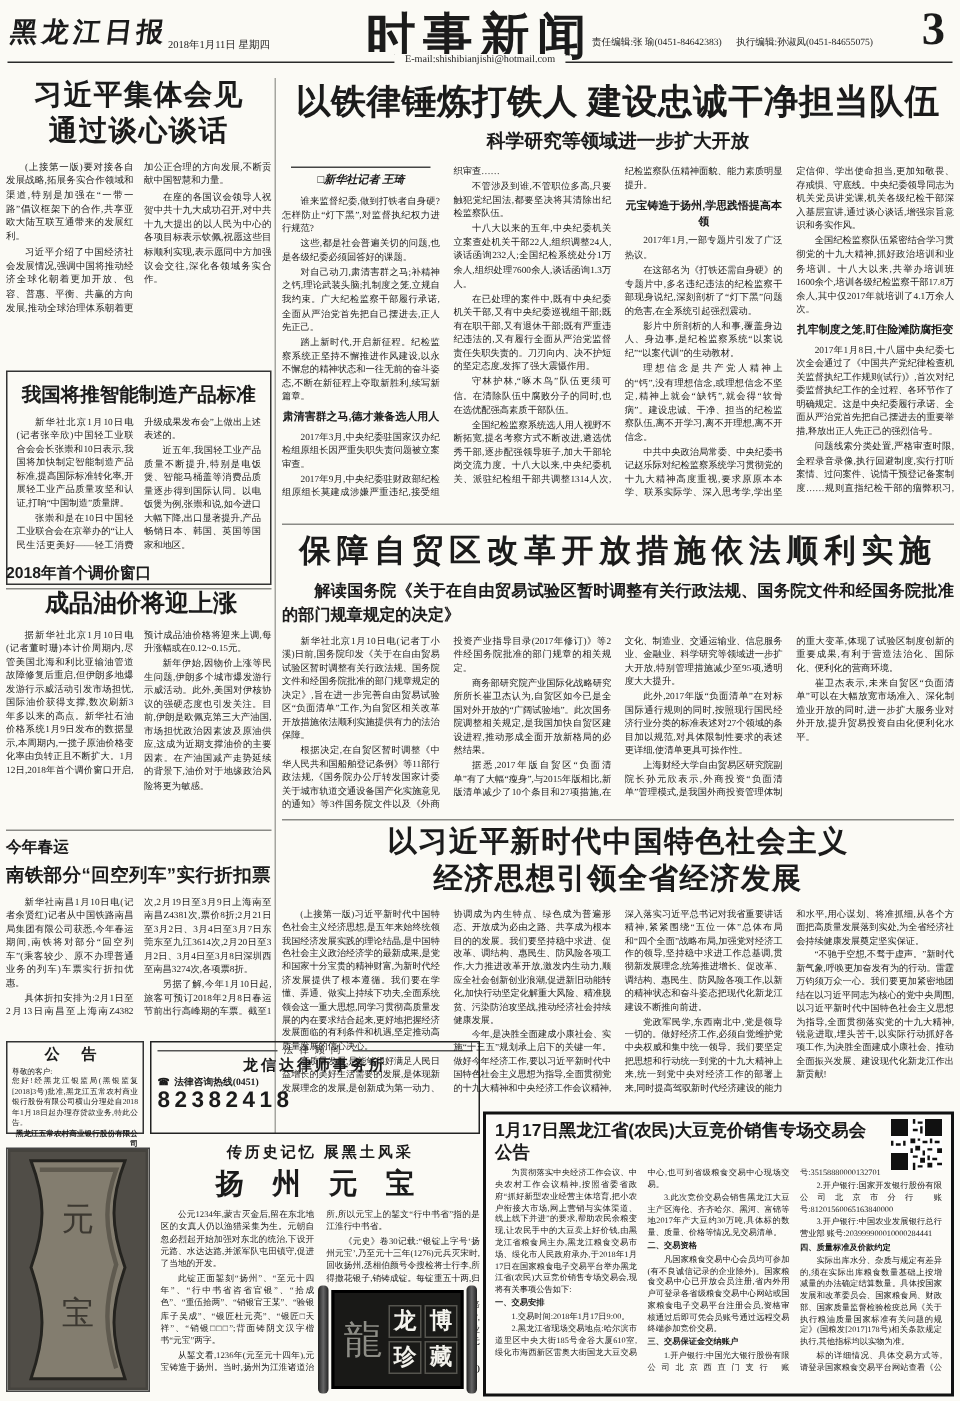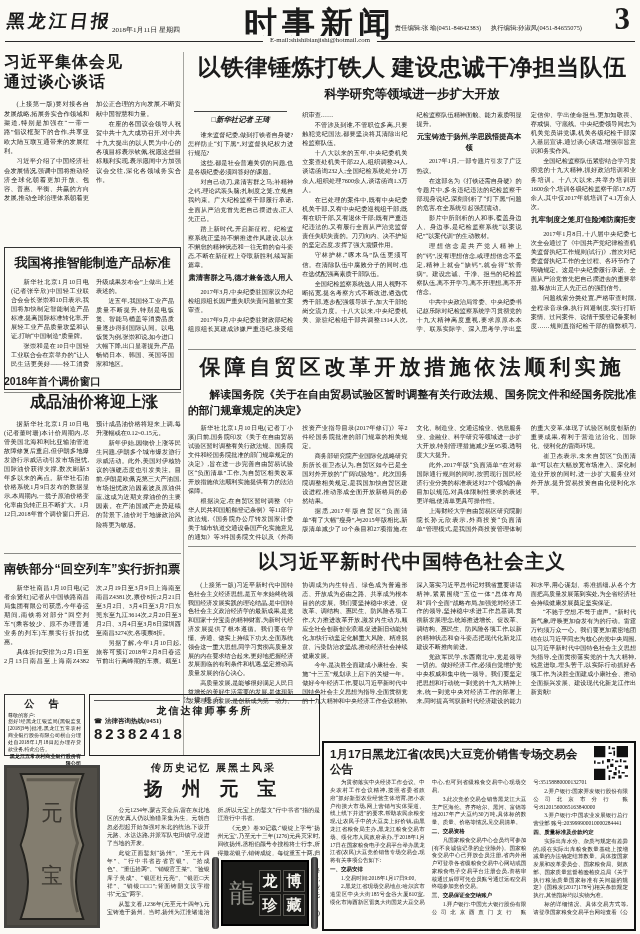--- a/index.html
+++ b/index.html
@@ -29,21 +29,21 @@
                  padding-top:3px;margin:1px 6px 4px;font-style:italic;}
   .flow p.b{font-weight:bold;text-indent:0;}
   .flow p.credit{font-weight:bold;text-align:right;text-indent:0;}
 
   .rule-h{position:absolute;border-top:1px solid #8a8a86;}
   .rule-v{position:absolute;border-left:1px solid #a5a5a0;}
 
   
   .rail{position:absolute;left:4px;width:177px;}
   .xi{top:52px;}
-  .xi-head div{font-size:16px;font-weight:900;line-height:1.26;letter-spacing:1px;
+  .xi-head div{font-size:19px;font-weight:900;text-align:center;line-height:1.26;letter-spacing:1px;
                font-family:"Liberation Sans","DejaVu Sans",sans-serif;}
   .xi-body{margin-top:7px;height:108px;column-count:2;column-gap:7px;font-size:6.3px;line-height:1.48;}
 
   .smart{top:247px;height:143px;border:1px solid #333;padding:5px 6px;}
   .smart-head{font-size:13px;font-weight:900;text-align:center;font-family:"Liberation Sans","DejaVu Sans",sans-serif;margin:1px 0 5px;}
   .smart-body{height:104px;column-count:2;column-gap:7px;font-size:6.2px;line-height:1.46;}
 
   .oil{top:375px;}
   .oil-kicker{font-size:10.5px;font-weight:800;font-family:"Liberation Sans","DejaVu Sans",sans-serif;}
   .oil-head{font-size:16px;font-weight:900;margin:3px 0 0 26px;font-family:"Liberation Sans","DejaVu Sans",sans-serif;}
@@ -52,21 +52,21 @@
   .rail-rule1{left:4px;width:177px;top:392px;}
   .rail-rule2{left:4px;width:177px;top:553px;}
 
   .srail{top:558px;}
   .srail-kicker{font-size:10.5px;font-weight:800;font-family:"Liberation Sans","DejaVu Sans",sans-serif;}
   .srail-head{font-size:12.3px;font-weight:900;margin-top:3px;font-family:"Liberation Sans","DejaVu Sans",sans-serif;letter-spacing:0.3px;}
   .srail-body{margin-top:5px;height:88px;column-count:2;column-gap:7px;font-size:6.2px;line-height:1.46;}
 
   
   .boxrow{position:absolute;left:4px;top:694px;width:316px;height:62px;display:flex;gap:4px;}
-  .gonggao{width:81px;border:1px solid #333;padding:2px 3px;font-size:5.1px;line-height:1.35;text-align:justify;}
+  .gonggao{width:92px;border:1px solid #333;padding:2px 3px;font-size:5.1px;line-height:1.35;text-align:justify;}
   .gonggao-title{font-size:10px;font-weight:900;text-align:center;letter-spacing:6px;margin-bottom:1px;}
   .gonggao .sgn{text-align:right;font-weight:bold;}
   .legal{flex:1;border:1.5px solid #222;padding:1px 4px;text-align:center;}
   .legal-label{font-size:6.5px;letter-spacing:4px;display:flex;align-items:center;gap:4px;}
   .legal-label:before,.legal-label:after{content:"";flex:1;border-top:1px solid #555;}
   .legal-name{font-size:15.5px;font-weight:900;font-family:"Liberation Sans","DejaVu Sans",sans-serif;letter-spacing:1px;line-height:1.12;}
   .legal-firm{font-size:10px;font-weight:900;letter-spacing:2px;line-height:1.15;}
   .legal-phone-row{display:flex;align-items:center;justify-content:flex-start;gap:3px;font-size:6.5px;font-weight:bold;}
   .legal-number{font-size:15px;font-weight:900;font-family:"Liberation Sans","DejaVu Sans",sans-serif;letter-spacing:3px;text-align:left;line-height:1;}
 
@@ -153,20 +153,21 @@
   <div class="rail oil">
     <div class="oil-kicker">2018年首个调价窗口</div>
     <div class="oil-head">成品油价将迎上涨</div>
     <div class="oil-body flow">
         <p>据新华社北京1月10日电(记者董时珊)本计价周期内,尽管美国北海和利比亚输油管道故障修复后重启,但伊朗多地爆发游行示威活动引发市场担忧,国际油价获得支撑,数次刷新3年多以来的高点。新华社石油价格系统1月9日发布的数据显示,本周期内,一揽子原油价格变化率由负转正且不断扩大。1月12日,2018年首个调价窗口开启,预计成品油价格将迎来上调,每升涨幅或在0.12~0.15元。</p>
         <p>新年伊始,因物价上涨等民生问题,伊朗多个城市爆发游行示威活动。此外,美国对伊核协议的强硬态度也引发关注。目前,伊朗是欧佩克第三大产油国,市场担忧政治因素波及原油供应,这成为近期支撑油价的主要因素。在产油国减产走势延续的背景下,油价对于地缘政治风险将更为敏感。</p>
       </div>
   </div>
 
   <div class="rail srail">
+    <div class="srail-kicker">今年春运</div>
     <div class="srail-head">南铁部分“回空列车”实行折扣票</div>
     <div class="srail-body flow">
         <p>新华社南昌1月10日电(记者余贤红)记者从中国铁路南昌局集团有限公司获悉,今年春运期间,南铁将对部分“回空列车”(乘客较少、原不办理普通业务的列车)车票实行折扣优惠。</p>
         <p>具体折扣安排为:2月1日至2月13日南昌至上海南Z4382次,2月19日至3月9日上海南至南昌Z4381次,票价8折;2月21日至3月2日、3月4日至3月7日东莞东至九江3614次,2月20日至3月2日、3月4日至3月8日深圳西至南昌3274次,各项票8折。</p>
         <p>另据了解,今年1月10日起,旅客可预订2018年2月8日春运节前出行高峰期的车票。截至1月8日,南铁共计发售2018年春运火车票51万张。从目前预售情况来看,由南昌、赣州、厦门等往长沙、重庆、贵阳、成都等方向的车票预售较为火热。</p>
       </div>
   </div>
 
   <div class="boxrow">
     <div class="gonggao">
@@ -265,20 +266,21 @@
         <p>据悉,2017年版自贸区“负面清单”有了大幅“瘦身”,与2015年版相比,新版清单减少了10个条目和27项措施,在文化、制造业、交通运输业、信息服务业、金融业、科学研究等领域进一步扩大开放,特别管理措施减少至95项,透明度大大提升。</p>
         <p>此外,2017年版“负面清单”在对标国际通行规则的同时,按照现行国民经济行业分类的标准表述对27个领域的条目加以规范,对具体限制性要求的表述更详细,使清单更具可操作性。</p>
         <p>上海财经大学自由贸易区研究院副院长孙元欣表示,外商投资“负面清单”管理模式,是我国外商投资管理体制的重大变革,体现了试验区制度创新的重要成果,有利于营造法治化、国际化、便利化的营商环境。</p>
         <p>崔卫杰表示,未来自贸区“负面清单”可以在大幅放宽市场准入、深化制造业开放的同时,进一步扩大服务业对外开放,提升贸易投资自由化便利化水平。</p>
       </div>
   </div>
 
   <div class="main-art eco">
     <div class="eco-head">
       <div>以习近平新时代中国特色社会主义</div>
+      <div>经济思想引领全省经济发展</div>
     </div>
     <div class="eco-body flow">
         <p>(上接第一版)习近平新时代中国特色社会主义经济思想,是五年来始终统领我国经济发展实践的理论结晶,是中国特色社会主义政治经济学的最新成果,是党和国家十分宝贵的精神财富,为新时代经济发展提供了根本遵循。我们要在学懂、弄通、做实上持续下功夫,全面系统领会这一重大思想,同学习贯彻高质量发展的内在要求结合起来,更好地把握经济发展面临的有利条件和机遇,坚定推动高质量发展的信心决心。</p>
         <p>高质量发展,是能够很好满足人民日益增长的美好生活需要的发展,是体现新发展理念的发展,是创新成为第一动力、协调成为内生特点、绿色成为普遍形态、开放成为必由之路、共享成为根本目的的发展。我们要坚持稳中求进、促改革、调结构、惠民生、防风险各项工作,大力推进改革开放,激发内生动力,顺应全社会创新创业浪潮,促进新旧动能转化,加快行动坚定化解重大风险、精准脱贫、污染防治攻坚战,推动经济社会持续健康发展。</p>
         <p>今年,是决胜全面建成小康社会、实施“十三五”规划承上启下的关键一年。做好今年经济工作,要以习近平新时代中国特色社会主义思想为指导,全面贯彻党的十九大精神和中央经济工作会议精神,深入落实习近平总书记对我省重要讲话精神,紧紧围绕“五位一体”总体布局和“四个全面”战略布局,加强党对经济工作的领导,坚持稳中求进工作总基调,贯彻新发展理念,统筹推进增长、促改革、调结构、惠民生、防风险各项工作,以新的精神状态和奋斗姿态把现代化新龙江建设不断推向前进。</p>
         <p>党政军民学,东西南北中,党是领导一切的。做好经济工作,必须自觉维护党中央权威和集中统一领导。我们要坚定把思想和行动统一到党的十九大精神上来,统一到党中央对经济工作的部署上来,同时提高驾驭新时代经济建设的能力和水平,用心谋划、将准抓细,从各个方面把高质量发展落到实处,为全省经济社会持续健康发展奠定坚实保证。</p>
         <p>“不驰于空想,不骛于虚声。”新时代新气象,呼唤更加奋发有为的行动。雷霆万钧须万众一心。我们要更加紧密地团结在以习近平同志为核心的党中央周围,以习近平新时代中国特色社会主义思想为指导,全面贯彻落实党的十九大精神,锐意进取,埋头苦干,以实际行动抓好各项工作,为决胜全面建成小康社会、推动全面振兴发展、建设现代化新龙江作出新贡献!</p>
       </div>
   </div>
 

